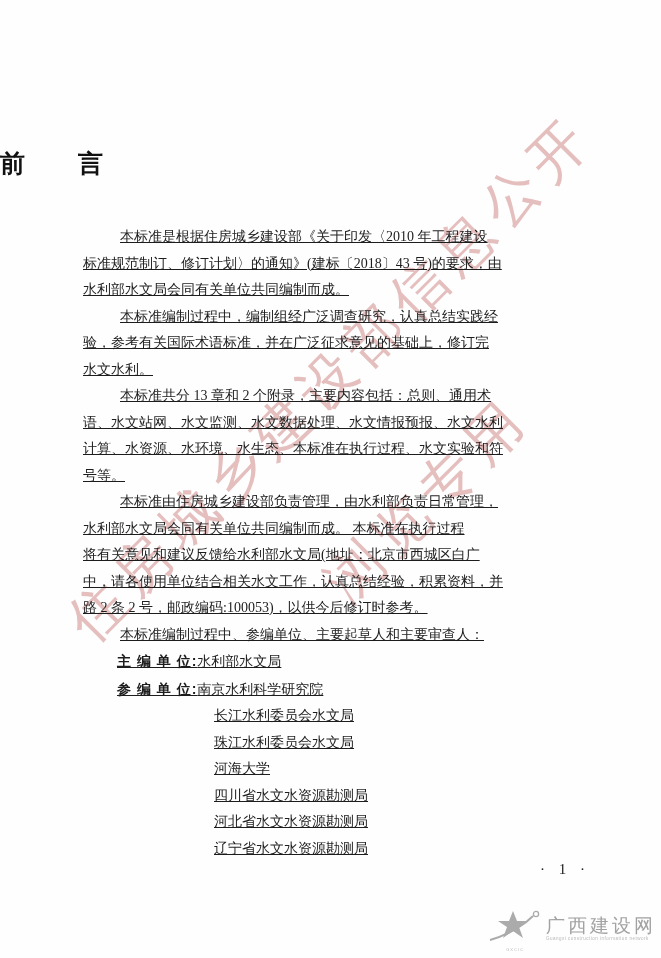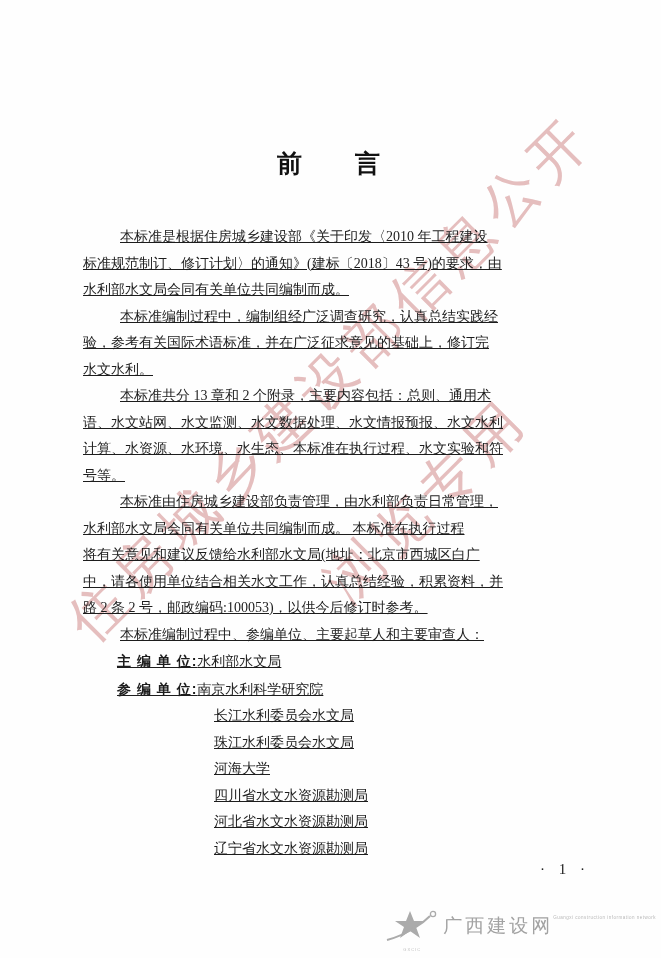--- a/index.html
+++ b/index.html
@@ -11,22 +11,22 @@
   
   .watermark{
     position:absolute;z-index:1;white-space:nowrap;
     font-family:"Liberation Serif","DejaVu Serif",serif;
     font-size:56px;letter-spacing:9px;font-weight:400;
   }
   .wm1{left:331px;top:379px;transform:translate(-50%,-50%) rotate(-45deg);}
   .wm2{left:428px;top:500px;transform:translate(-50%,-50%) rotate(-45deg);}
   
   .title{
-    position:absolute;z-index:2;top:147px;left:11px;width:636px;margin:0;
-    text-align:center;font-family:"Liberation Sans","DejaVu Sans",sans-serif;
+    position:absolute;z-index:2;top:147px;left:0;width:636px;margin:0;
+    font-family:"Liberation Sans","DejaVu Sans",sans-serif;
     font-weight:bold;font-size:25px;letter-spacing:1px;color:#111;
   }
   
   .textcol{
     position:absolute;z-index:2;left:83px;top:224px;width:498px;
     font-size:14px;line-height:26.5px;text-decoration:underline;
   }
   .bline{white-space:nowrap;overflow:visible;}
   .bline.indent{padding-left:37px;}
   .erow{white-space:nowrap;}
@@ -41,21 +41,21 @@
     font-size:15px;letter-spacing:5px;color:#222;
   }
   
   .footer-logo{
     position:absolute;z-index:2;right:5px;bottom:6px;
     display:flex;align-items:flex-start;gap:5px;
   }
   .star-wrap{display:flex;flex-direction:column;align-items:center;}
   .star-caption{font-size:4px;line-height:5px;color:#bdbdbd;letter-spacing:1px;
     font-family:"Liberation Sans",sans-serif;}
-  .logo-text{display:flex;flex-direction:row;padding-top:8px;}
+  .logo-text{display:flex;flex-direction:column;padding-top:8px;}
   .logo-name{
     font-size:19px;line-height:21px;letter-spacing:3px;color:#9e9e9e;
     font-family:"Liberation Serif",serif;
   }
   .logo-tagline{
     font-size:4.5px;line-height:6px;color:#b8b8b8;letter-spacing:.5px;
     font-family:"Liberation Sans",sans-serif;
   }
 </style>
 </head>

